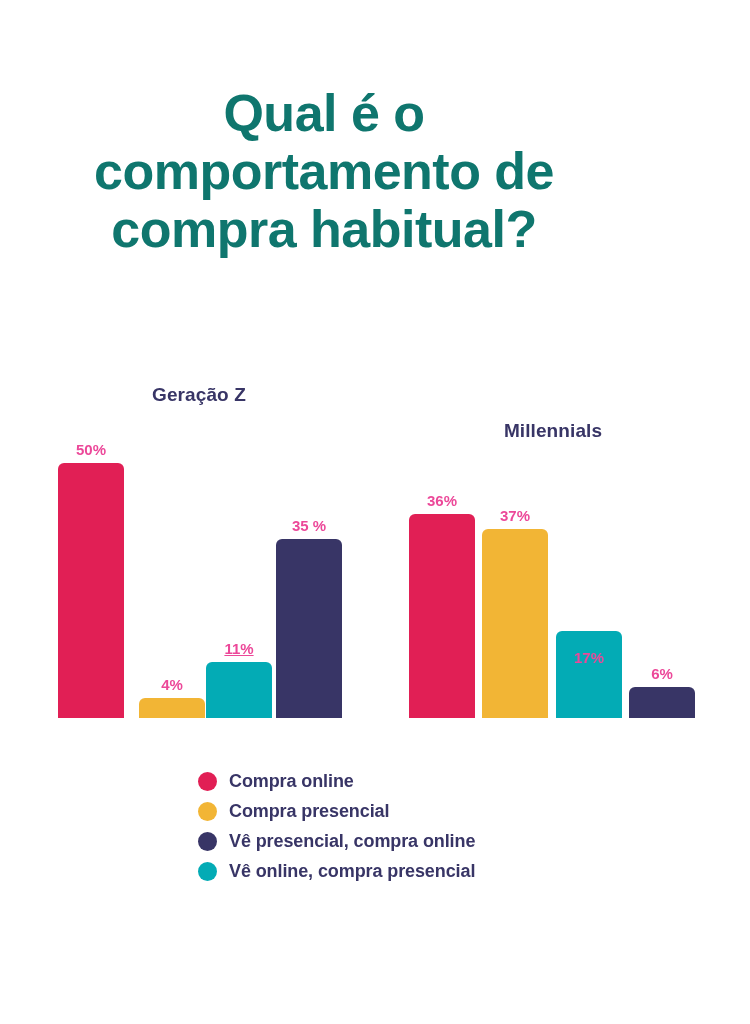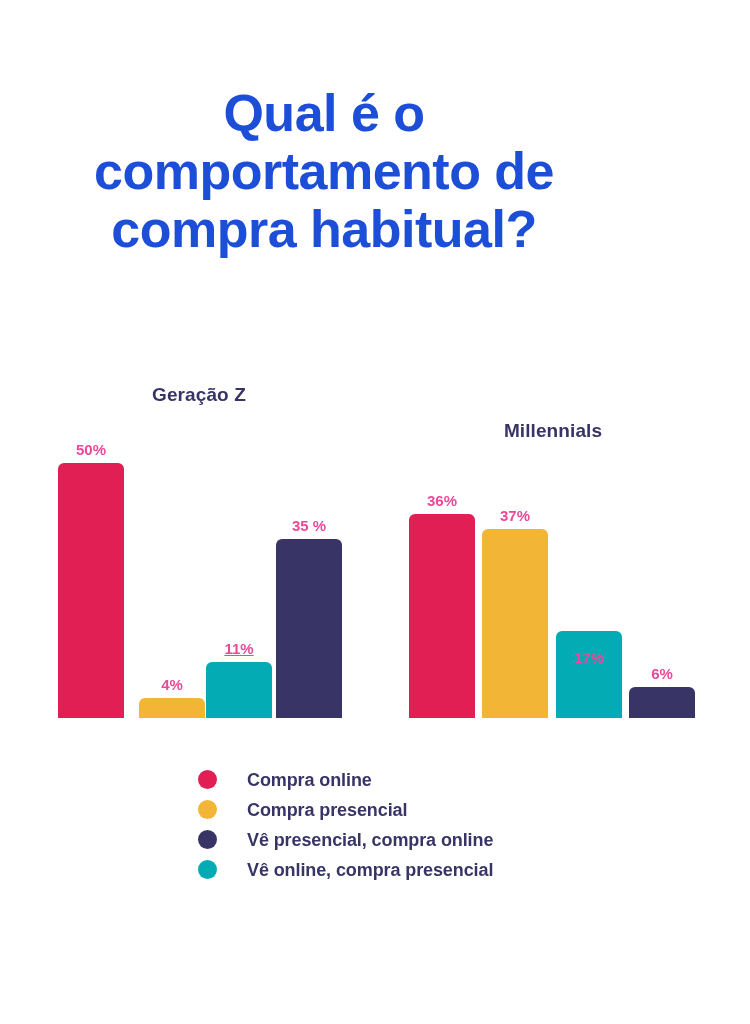--- a/index.html
+++ b/index.html
@@ -21,21 +21,21 @@
     background: #ffffff;
   }
 
   
   .title {
     position: absolute;
     top: 84px;
     left: 0;
     width: 648px;
     text-align: center;
-    color: #1d4ed8;
+    color: #0f766e;
     font-size: 52px;
     font-weight: 700;
     line-height: 1.12;
     letter-spacing: -0.5px;
     white-space: pre-line;
   }
 
   
   .plot {
     position: absolute;
@@ -86,21 +86,22 @@
   .legend {
     position: absolute;
     left: 198px;
     top: 770px;
     display: flex;
     flex-direction: column;
     gap: 8px;
   }
   .legend-item {
     display: flex;
-    gap: 30px;
+    align-items: center;
+    gap: 12px;
     height: 22px;
   }
   .legend-dot {
     width: 19px;
     height: 19px;
     border-radius: 50%;
     flex: 0 0 auto;
   }
   .legend-label {
     color: #383566;

